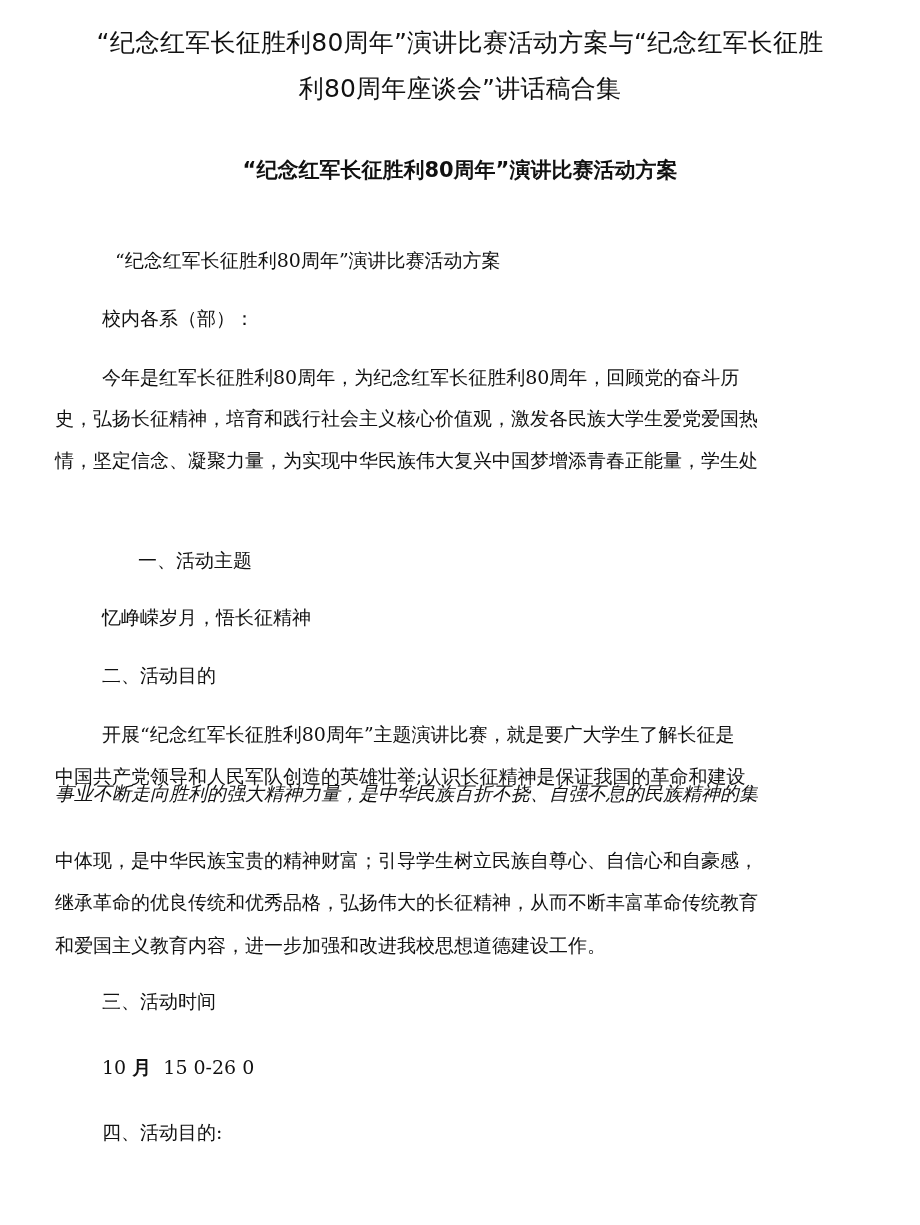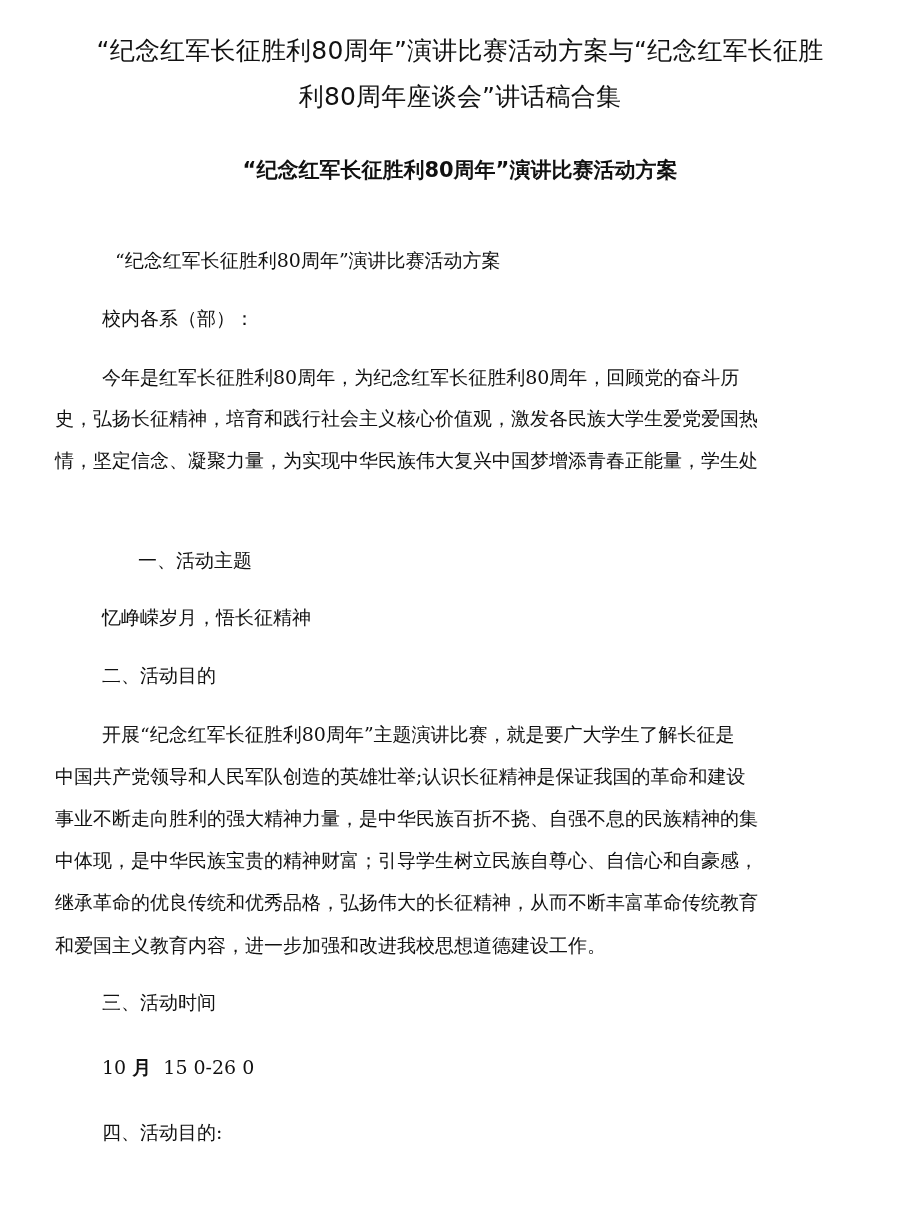--- a/index.html
+++ b/index.html
@@ -22,21 +22,21 @@
     }
     .main-title {
       position: absolute;
       left: 60px;
       width: 800px;
       text-align: center;
       font-family: "DejaVu Sans", "Liberation Sans", sans-serif;
       font-size: 25px;
       font-weight: normal;
       line-height: 46px;
-      top: 28px;
+      top: 20px;
       margin: 0;
       letter-spacing: 0.2px;
     }
     .sub-title {
       position: absolute;
       left: 60px;
       width: 800px;
       top: 152px;
       text-align: center;
       font-family: "DejaVu Sans", "Liberation Sans", sans-serif;
@@ -76,23 +76,23 @@
   <p class="line indent-2" style="top:364px;">今年是红军长征胜利80周年，为纪念红军长征胜利80周年，回顾党的奋斗历</p>
   <p class="line flush" style="top:447px;">情，坚定信念、凝聚力量，为实现中华民族伟大复兴中国梦增添青春正能量，学生处</p>
   <p class="line flush" style="top:405px;">史，弘扬长征精神，培育和践行社会主义核心价值观，激发各民族大学生爱党爱国热</p>
 
   <p class="line indent-2" style="top:547px;margin-left:36px;">一、活动主题</p>
   <p class="line indent-2" style="top:604px;">忆峥嵘岁月，悟长征精神</p>
 
   <p class="line indent-2" style="top:662px;">二、活动目的</p>
   <p class="line indent-2" style="top:721px;">开展“纪念红军长征胜利80周年”主题演讲比赛，就是要广大学生了解长征是</p>
   <p class="line flush" style="top:763px;">中国共产党领导和人民军队创造的英雄壮举;认识长征精神是保证我国的革命和建设</p>
-  <p class="line flush" style="top:805px;">事业不断走向胜利的强大精神力量，是中华民族百折不挠、自强不息的民族精神的集</p>
+  <p class="line flush" style="top:780px;font-style:italic;">事业不断走向胜利的强大精神力量，是中华民族百折不挠、自强不息的民族精神的集</p>
   <p class="line flush" style="top:847px;">中体现，是中华民族宝贵的精神财富；引导学生树立民族自尊心、自信心和自豪感，</p>
   <p class="line flush" style="top:932px;">和爱国主义教育内容，进一步加强和改进我校思想道德建设工作。</p>
   <p class="line flush" style="top:889px;">继承革命的优良传统和优秀品格，弘扬伟大的长征精神，从而不断丰富革命传统教育</p>
 
-  <p class="line indent-2" style="top:989px;">三、活动时间</p>
+  <p class="line indent-2" style="top:989px;font-family:Liberation Serif, serif;">三、活动时间</p>
   <p class="line indent-2" style="top:1054px;"><span>10 </span><span class="bold-month">月</span><span style="white-space:pre;margin-top:31px;">  15 0-26 0</span></p>
 
   <p class="line indent-2" style="top:1119px;">四、活动目的:</p>
 
 </div>
 
 </body></html>

